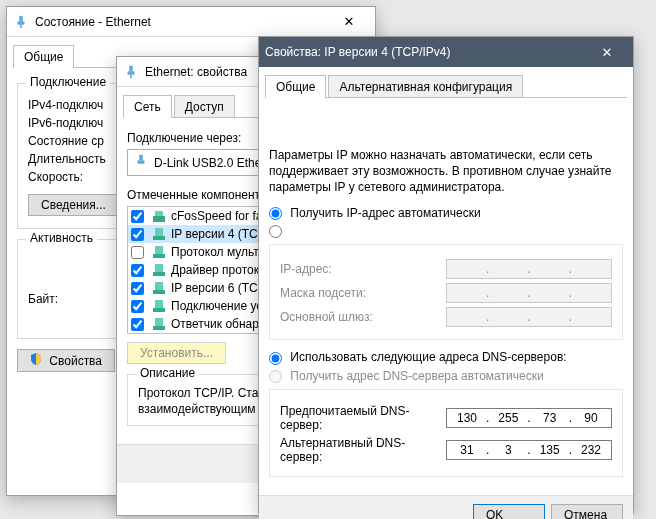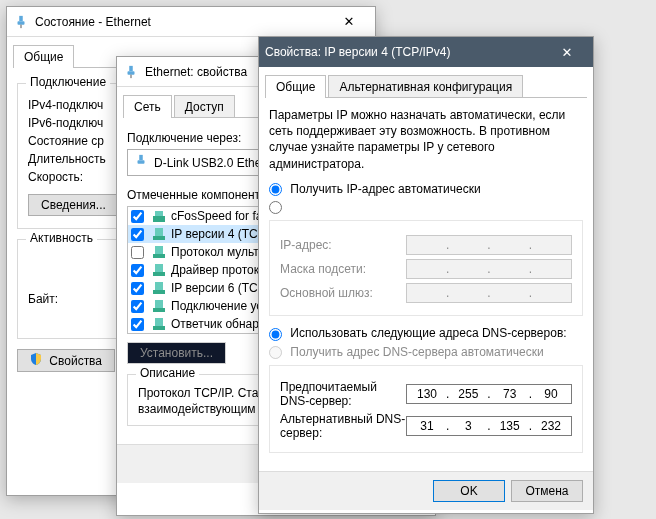--- a/index.html
+++ b/index.html
@@ -96,23 +96,23 @@
   }
 
   .row { display: flex; align-items: center; margin: 4px 0; }
 
   .btn {
     background: #e1e1e1;
     border: 1px solid #adadad;
     padding: 3px 12px;
     font-size: 12px;
     min-width: 72px;
-    text-align: center;
-  }
-  .btn.disabled { color: #8c8c8c; background: #0f172a; border-color:#d0d0d0;}
+    text-align: left;
+  }
+  .btn.disabled { color: #8c8c8c; background: #fef9c3; border-color:#d0d0d0;}
 
   .shield {
     width: 12px; height: 12px;
     display: inline-block;
     margin-right: 4px;
   }
 
   input[type="radio"], input[type="checkbox"] {
     margin: 0 5px 0 0;
     vertical-align: middle;
@@ -367,35 +367,35 @@
       <div style="line-height:1.35;">Протокол TCP/IP. Ста сетей, обеспечивающ взаимодействующим</div>
     </div>
   </div>
 
   <div class="buttonrow">
     <span class="btn disabled">OK</span>
     <span class="btn disabled">Отмена</span>
   </div>
 </div>
 
-<div class="window" style="left:258px; top:36px; width:336px; height:478px;">
+<div class="window" style="left:258px; top:36px; width:376px; height:478px;">
   <div class="titlebar dark">
     <span class="title">Свойства: IP версии 4 (TCP/IPv4)</span>
     <span class="winbtn">✕</span>
   </div>
 
   <div class="tabs">
     <div class="tab active">Общие</div>
     <div class="tab">Альтернативная конфигурация</div>
   </div>
   <div class="tabunder"></div>
 
   <div class="content">
 
-    <div style="line-height:1.35; margin-bottom:10px;">Параметры IP можно назначать автоматически, если сеть поддерживает эту возможность. В противном случае узнайте параметры IP у сетевого администратора.</div>
+    <div style="line-height:1.35; margin-bottom:10px;margin-top:40px;">Параметры IP можно назначать автоматически, если сеть поддерживает эту возможность. В противном случае узнайте параметры IP у сетевого администратора.</div>
 
     <div class="row">
       <label>
         <input type="radio" name="ipmode" checked="" style="">
         <span>Получить IP-адрес автоматически</span>
       </label>
     </div>
     <div class="row">
       <label>
         <input type="radio" name="ipmode" style="">

